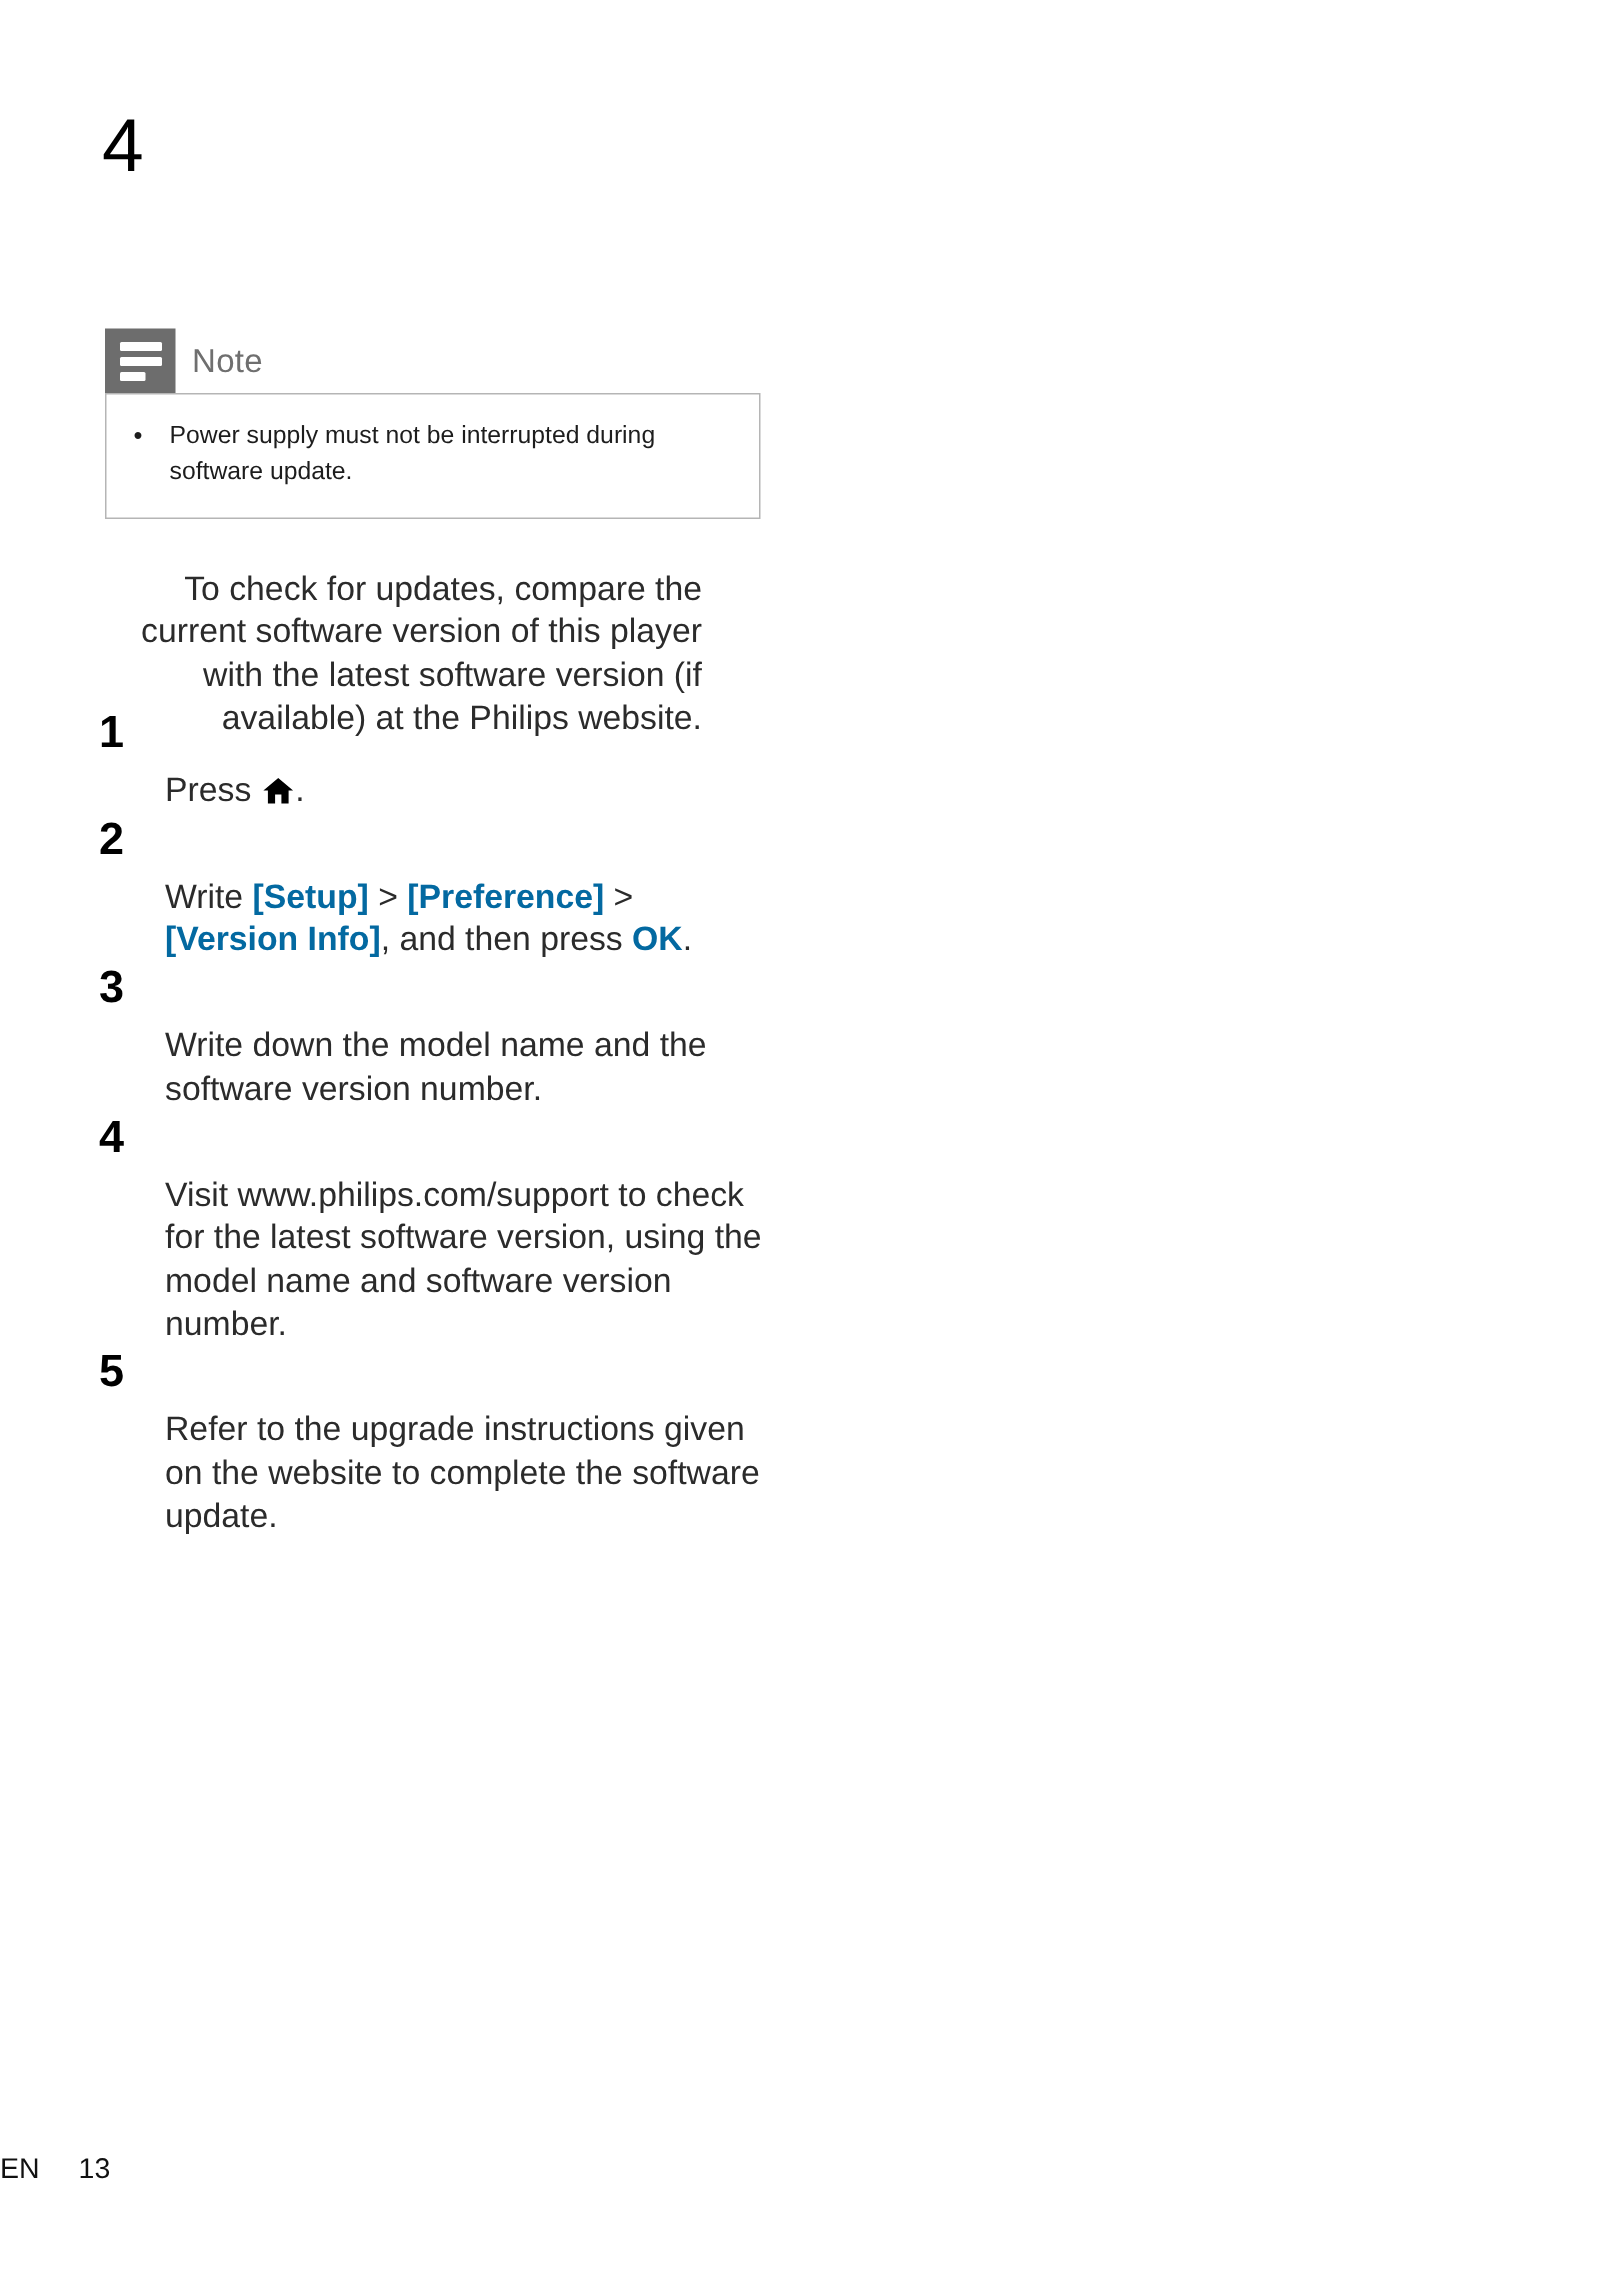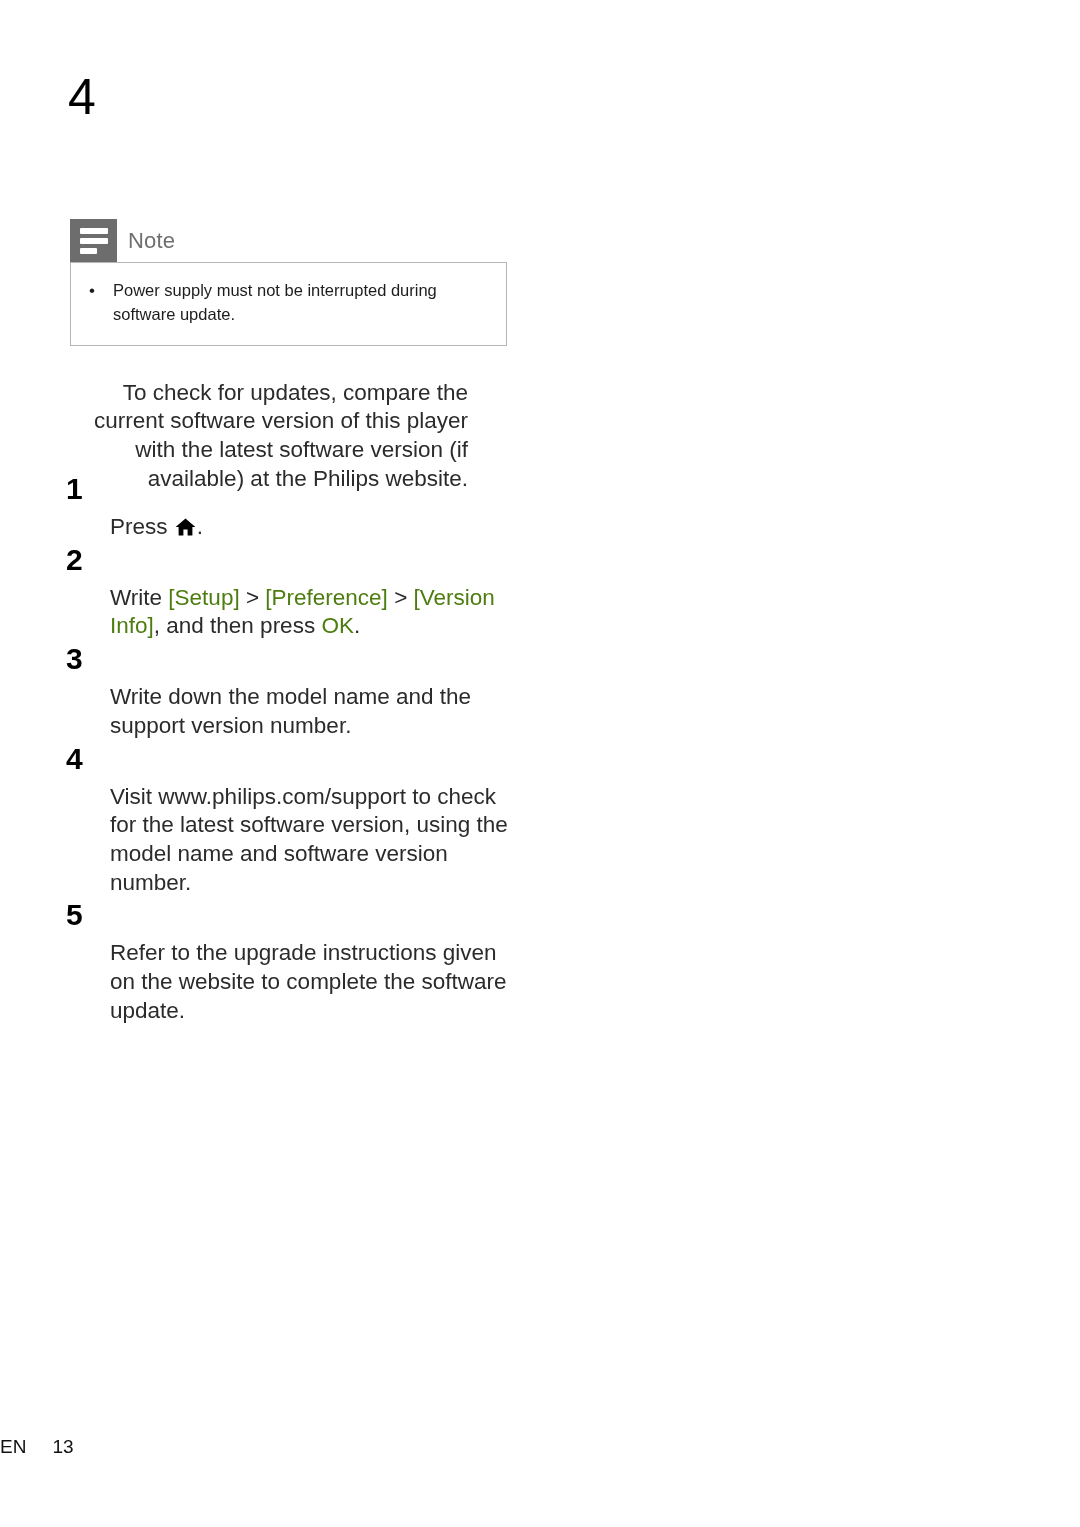--- a/index.html
+++ b/index.html
@@ -136,21 +136,21 @@
     padding-top: 1px;
   }
   .step-text {
     flex: 1;
     font-size: 22.5px;
     line-height: 28.7px;
     color: #2b2b2b;
     padding-top: 3px;
     margin-top: 37px;
   }
-  .step-text b { font-weight: normal; color: #4d7c0f; text-align: right; }
+  .step-text b { font-weight: bold; color: #0369a1; text-align: right; }
 
   .home-glyph {
     display: inline-block;
     width: 21px;
     height: 18px;
     position: relative;
     vertical-align: -2px;
     margin: 0 1px;
   }
   .home-glyph svg { display: block; }
@@ -205,21 +205,21 @@
             </svg></span><span>.</span></div>
     </div>
 
     <div class="step">
       <div class="step-number">2</div>
       <div class="step-text"><span>Write </span><b>[Setup]</b><span> &gt; </span><b>[Preference]</b><span> &gt; </span><b>[Version Info]</b><span>, and then press </span><b>OK</b><span>.</span></div>
     </div>
 
     <div class="step">
       <div class="step-number">3</div>
-      <div class="step-text">Write down the model name and the support version number.</div>
+      <div class="step-text">Write down the model name and the software version number.</div>
     </div>
 
     <div class="step">
       <div class="step-number">4</div>
       <div class="step-text">Visit www.philips.com/support to check for the latest software version, using the model name and software version number.</div>
     </div>
 
     <div class="step">
       <div class="step-number">5</div>
       <div class="step-text">Refer to the upgrade instructions given on the website to complete the software update.</div>

